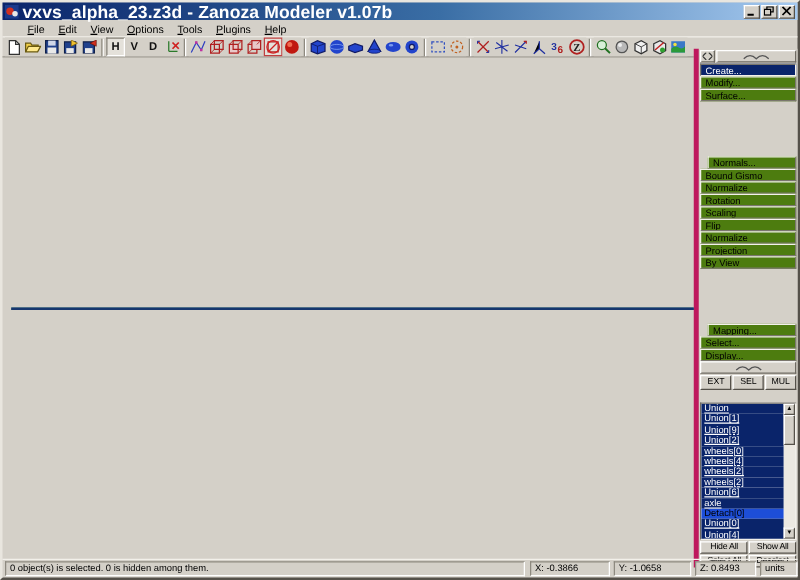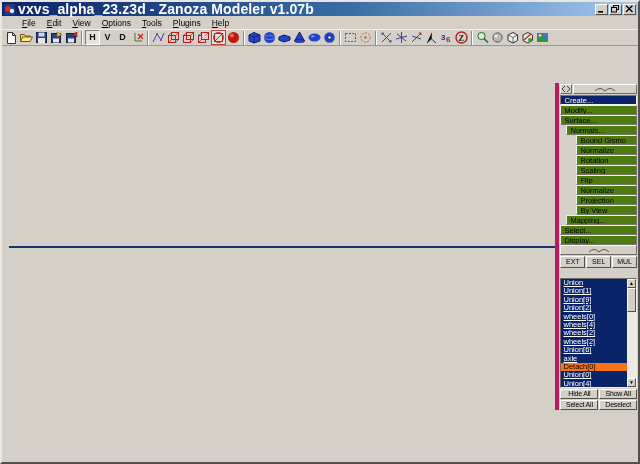--- a/index.html
+++ b/index.html
@@ -51,35 +51,35 @@
   .panel { width:84px; background:#D4D0C8; border-left:4px solid #be185d;
     display:flex; flex-direction:column; padding:1px 1px 0 1px; }
   .panel-header { display:flex; gap:1px; height:10px; margin-bottom:1px; }
   .ph-small { width:12px; height:10px; background:#D4D0C8; border:1px solid;
     border-color:#fff #6E6A62 #6E6A62 #fff; display:flex; align-items:center; justify-content:center; }
   .ph-wide { flex:1; height:10px; background:#D4D0C8; border:1px solid;
     border-color:#fff #6E6A62 #6E6A62 #fff; display:flex; align-items:center; justify-content:center; }
   .cmd { height:10px; line-height:9px; font-size:7.5px; color:#000; text-align:left;
     padding-left:3px; background:#4d7c0f; border:1px solid;
     border-color:#F2F0EA #7a766d #7a766d #F2F0EA; overflow:hidden; white-space:nowrap; }
-  .cmd.ind1 { margin-left:6px; }
-  .cmd.ind2 { margin-left:16px; }
+  .cmd.ind1 { margin-left:6px;margin-top:44px; }
+  .cmd.ind2 { margin-left:0; }
   .cmd.selected { background:#0A246A; color:#fff; border-color:#7a766d #F2F0EA #F2F0EA #7a766d; }
   .panel-spacer { flex:1; }
   .swoosh-btn { height:10px; background:#D4D0C8; border:1px solid;
     border-color:#fff #6E6A62 #6E6A62 #fff; display:flex; align-items:center; justify-content:center; margin-bottom:1px; }
   .mode-row { display:flex; gap:1px; height:12px; margin-bottom:10px; }
   .mode-btn { flex:1; font-size:7px; line-height:10px; text-align:center; background:#D4D0C8;
     border:1px solid; border-color:#fff #55514A #55514A #fff; color:#000; }
 
   .listbox { height:110px; background:#fff; border:1px solid; border-color:#6E6A62 #F2F0EA #F2F0EA #6E6A62;
     position:relative; overflow:hidden; }
   .list-items { position:absolute; left:0; top:0; right:9px; }
   .li { height:8.4px; line-height:8.4px; font-size:7.5px; padding-left:2px; color:#000;
-    background:#f97316; white-space:nowrap; overflow:hidden; }
+    background:#1d4ed8; white-space:nowrap; overflow:hidden; }
   .li.sel { background:#0A246A; color:#fff;text-decoration:underline; }
   .scrollbar { position:absolute; right:0; top:0; bottom:0; width:9px; background:#ece9e2; }
   .sb-btn { position:absolute; left:0; width:9px; height:9px; background:#D4D0C8; border:1px solid;
     border-color:#fff #55514A #55514A #fff; font-size:5px; line-height:7px; text-align:center; color:#000; }
   .sb-up { top:0; } .sb-down { bottom:0; }
   .sb-thumb { position:absolute; left:0; top:9px; width:9px; height:24px; background:#D4D0C8;
     border:1px solid; border-color:#fff #55514A #55514A #fff; }
 
   .action-grid { display:grid; grid-template-columns:1fr 1fr; gap:1px; margin-top:1px; }
   .act-btn { height:10px; font-size:7px; line-height:8px; letter-spacing:-.2px; text-align:center;
@@ -556,14 +556,21 @@
 
       <div class="action-grid">
         <span class="act-btn">Hide All</span>
         <span class="act-btn">Show All</span>
         <span class="act-btn">Select All</span>
         <span class="act-btn">Deselect</span>
       </div>
     </div>
   </div>
 
+  <div class="statusbar">
+    <span class="sb-panel sp-msg">0 object(s) is selected. 0 is hidden among them.</span>
+    <span class="sb-panel sp-x">X: -0.3866</span>
+    <span class="sb-panel sp-y">Y: -1.0658</span>
+    <span class="sb-panel sp-z">Z: 0.8493</span>
+    <span class="sb-panel sp-units">units</span>
+  </div>
 
 </div>
 
 </body></html>

